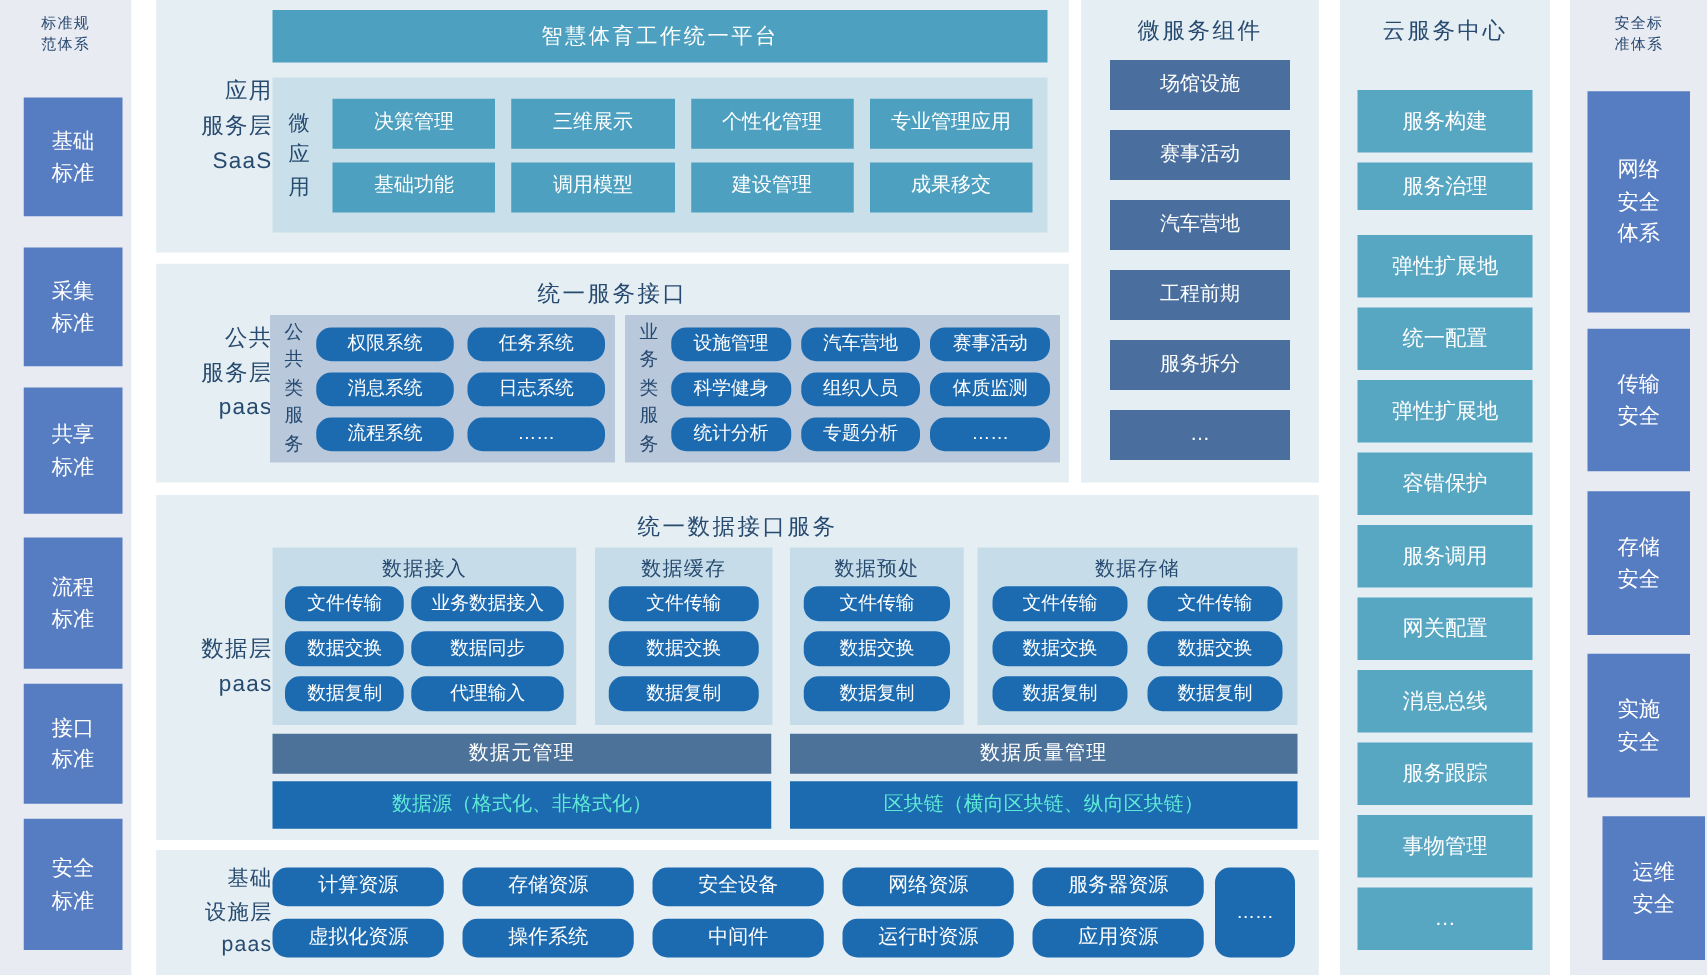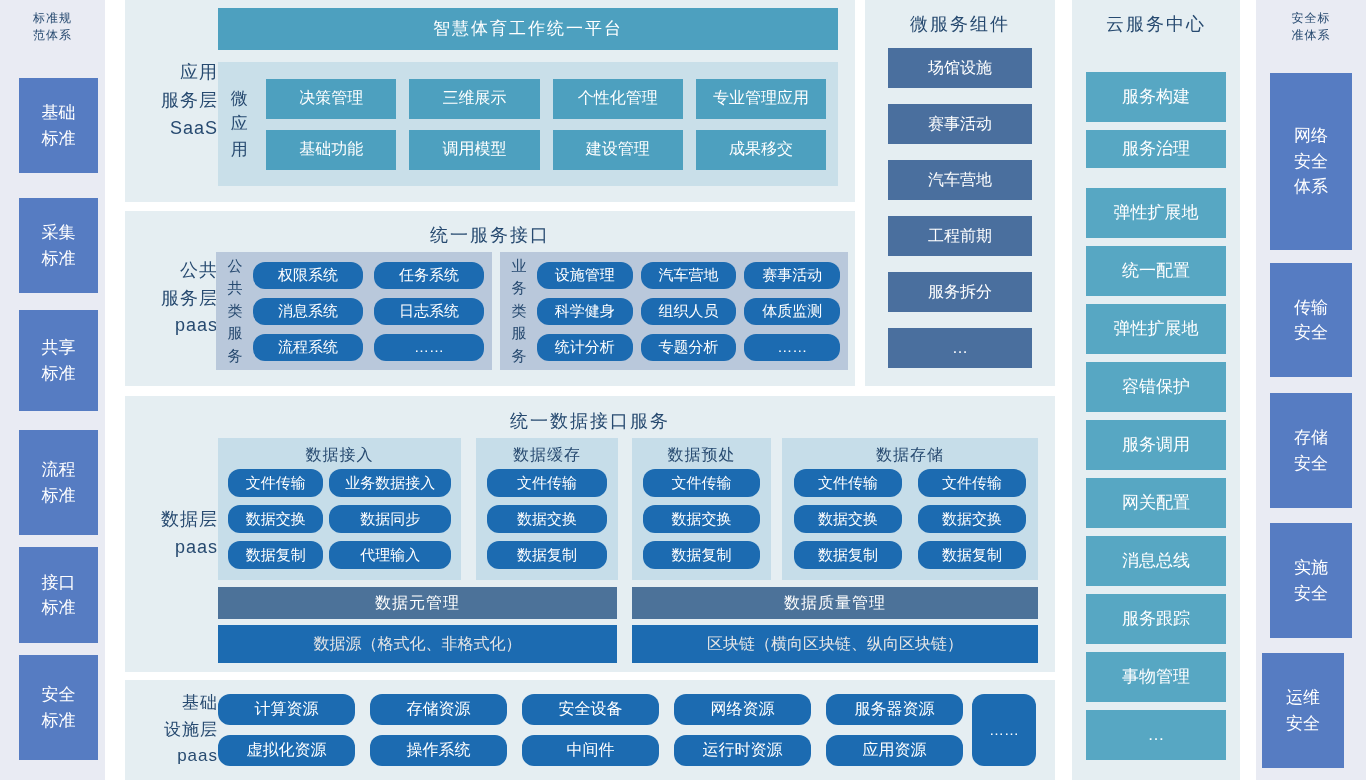--- a/index.html
+++ b/index.html
@@ -13,21 +13,21 @@
   .panel-main { background:#e5eef2; }
   .panel-side { background:#e9ebf3; }
   .navy { color:#274a70; }
   .btn { display:flex; align-items:center; justify-content:center; color:#ffffff; text-align:center; line-height:1.3; }
   .btn-deep  { background:#1c6bb1; font-size:15px;border-radius:12px; }
   .btn-teal  { background:#4da0bf; font-size:16px; }
   .btn-cloud { background:#57a7c3; font-size:17px; }
   .btn-slate { background:#4a6f9e; font-size:16px; }
   .btn-periwinkle { background:#567cc2; font-size:17px; }
   .bar-slate { background:#4c7299; color:#fff; font-size:16px; }
-  .bar-deep  { background:#1c6bb1; color:#e5e5e5; font-size:16px; }
+  .bar-deep  { background:#1c6bb1; color:#5eead4; font-size:16px; }
   .side-title { font-size:12px; line-height:1.45; text-align:center; padding-top:10px; letter-spacing:1px; }
   .col-title  { font-size:18px; text-align:center; letter-spacing:2px; }
   .layer-label { display:flex; flex-direction:column; align-items:flex-end; justify-content:center;
                  font-size:18px; line-height:1.55; letter-spacing:1px; text-align:center; }
   .w1 { display:inline-block; width:1.1em; line-height:1.5; text-align:center; }
   .w2 { display:inline-block; width:2.2em; line-height:1.5; text-align:center; }
   .w4 { display:inline-block; width:4.3em; line-height:1.45; text-align:center; }
   .vlabel { display:flex; align-items:center; justify-content:center; font-size:15px; }
   .grid { display:grid; }
   .group-title { font-size:16px; text-align:center; height:27px; display:flex; align-items:center; justify-content:center; letter-spacing:1px; }
@@ -392,18 +392,18 @@
       </div>
     <div class="abs btn btn-periwinkle" style="left:14px;top:263px;width:82px;height:114px;">
         <span class="w2">传输安全</span>
       </div>
     <div class="abs btn btn-periwinkle" style="left:14px;top:393px;width:82px;height:115px;">
         <span class="w2">存储安全</span>
       </div>
     <div class="abs btn btn-periwinkle" style="left:14px;top:523px;width:82px;height:115px;">
         <span class="w2">实施安全</span>
       </div>
-    <div class="abs btn btn-periwinkle" style="left:6px;top:653px;width:82px;height:115px;">
+    <div class="abs btn btn-periwinkle" style="left:26px;top:653px;width:82px;height:115px;">
         <span class="w2">运维安全</span>
       </div>
   </div>
 
 </div>
 
 </body></html>

